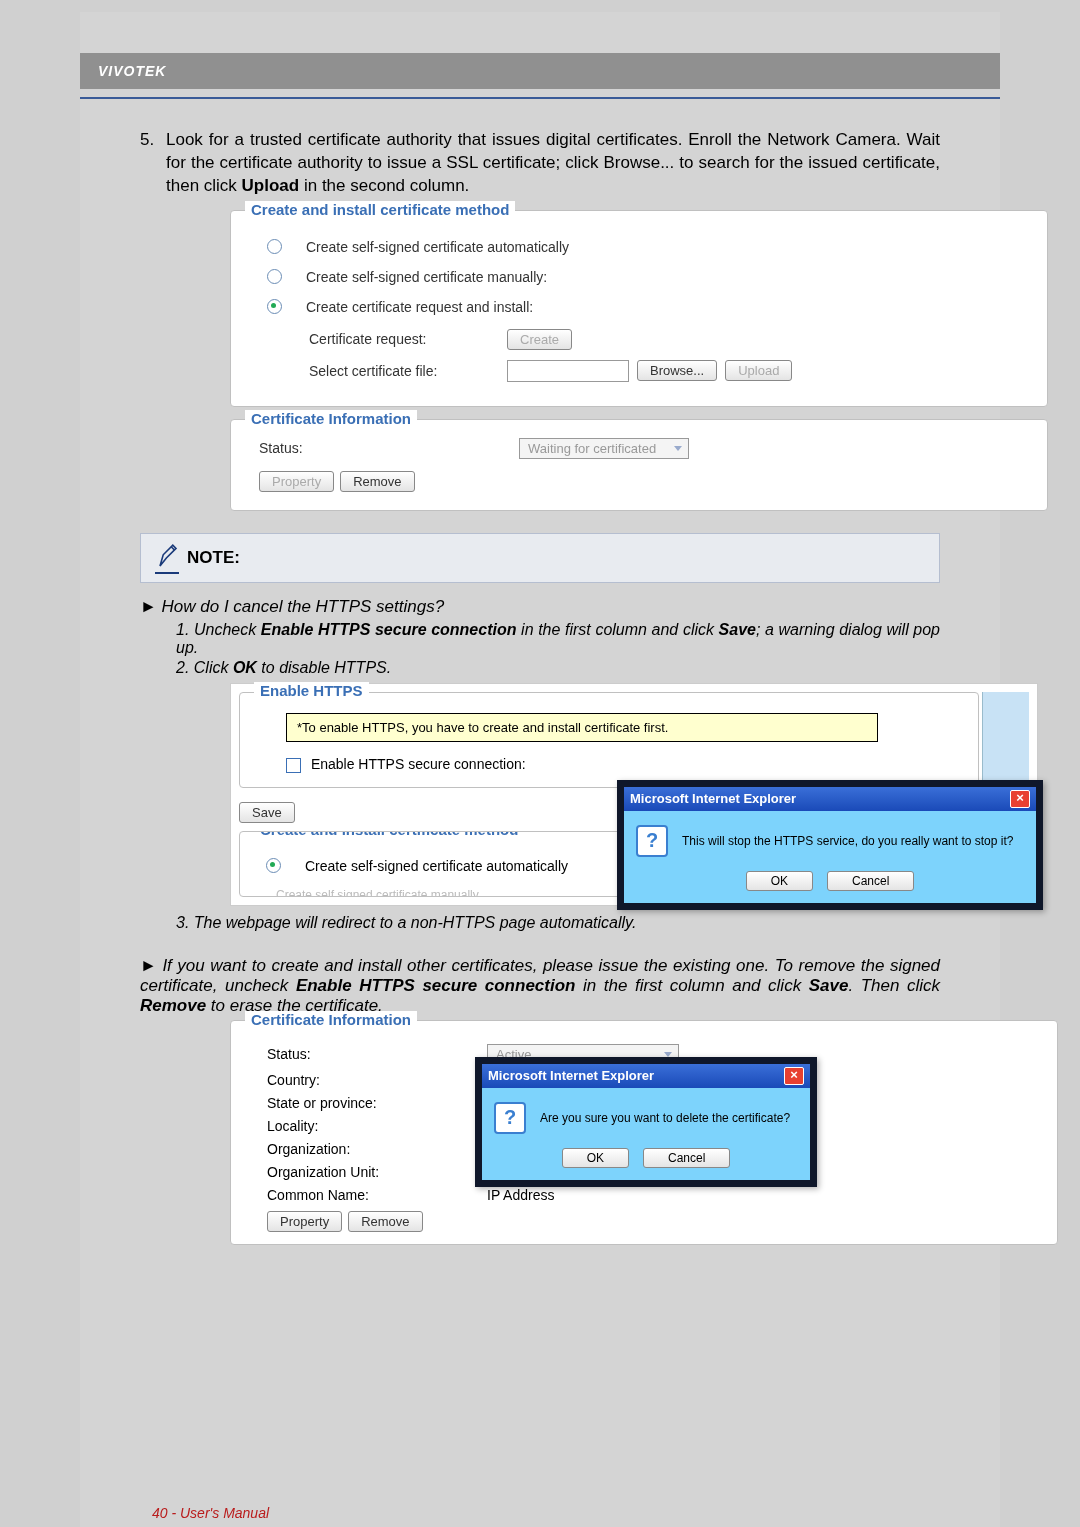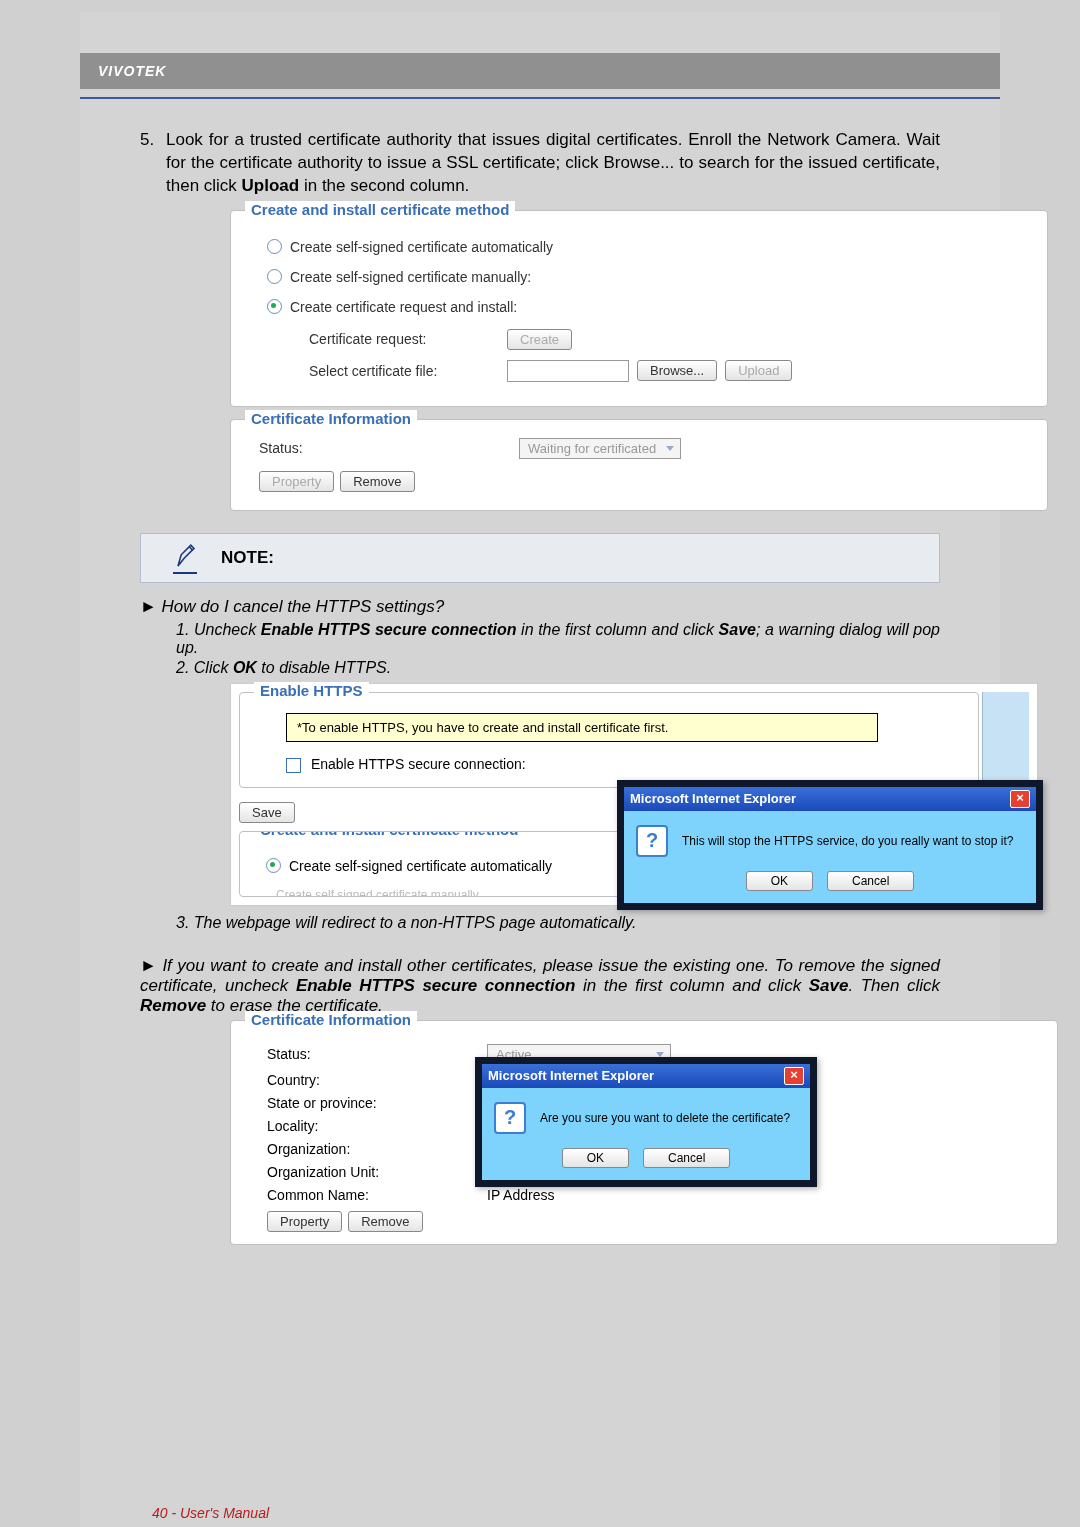--- a/index.html
+++ b/index.html
@@ -57,21 +57,21 @@
     left: 14px;
     background: #fff;
     padding: 0 6px;
     color: #3a6fb5;
     font-weight: bold;
     font-size: 15px;
   }
   .radio-row {
     display: flex;
     align-items: center;
-    gap: 8px;
+    gap: 24px;
     margin: 14px 0 14px 18px;
   }
   .radio {
     width: 13px; height: 13px;
     border: 1px solid #6b8db5;
     border-radius: 50%;
     display: inline-block;
     position: relative;
     background: #fff;
   }
@@ -104,40 +104,40 @@
     border: 1px solid #999;
     height: 20px;
     width: 120px;
     background: #fff;
     display: inline-block;
   }
   .select-box {
     border: 1px solid #999;
     background: #f4f4f4;
     color: #999;
-    padding: 2px 24px 2px 8px;
+    padding: 2px 32px 2px 8px;
     display: inline-block;
     position: relative;
     font-size: 13px;
   }
   .select-box::after {
     content: "";
     position: absolute;
     right: 6px; top: 7px;
     border-left: 4px solid transparent;
     border-right: 4px solid transparent;
     border-top: 5px solid #99aacc;
   }
   .note-bar {
     display: flex;
     align-items: center;
-    gap: 24px;
+    gap: 8px;
     background: #e8ebf0;
     border: 1px solid #b5bed0;
-    padding: 8px 32px;
+    padding: 8px 14px;
     margin: 22px 0 14px 0;
   }
   .note-icon {
     width: 24px; height: 30px;
     border-bottom: 2px solid #1a3a7a;
     position: relative;
   }
   .note-icon svg { width: 26px; height: 32px; }
   .note-title { font-weight: bold; font-size: 17px; }
   .arrow-item { margin: 8px 0 4px 0; font-style: italic; font-size: 17px; }

